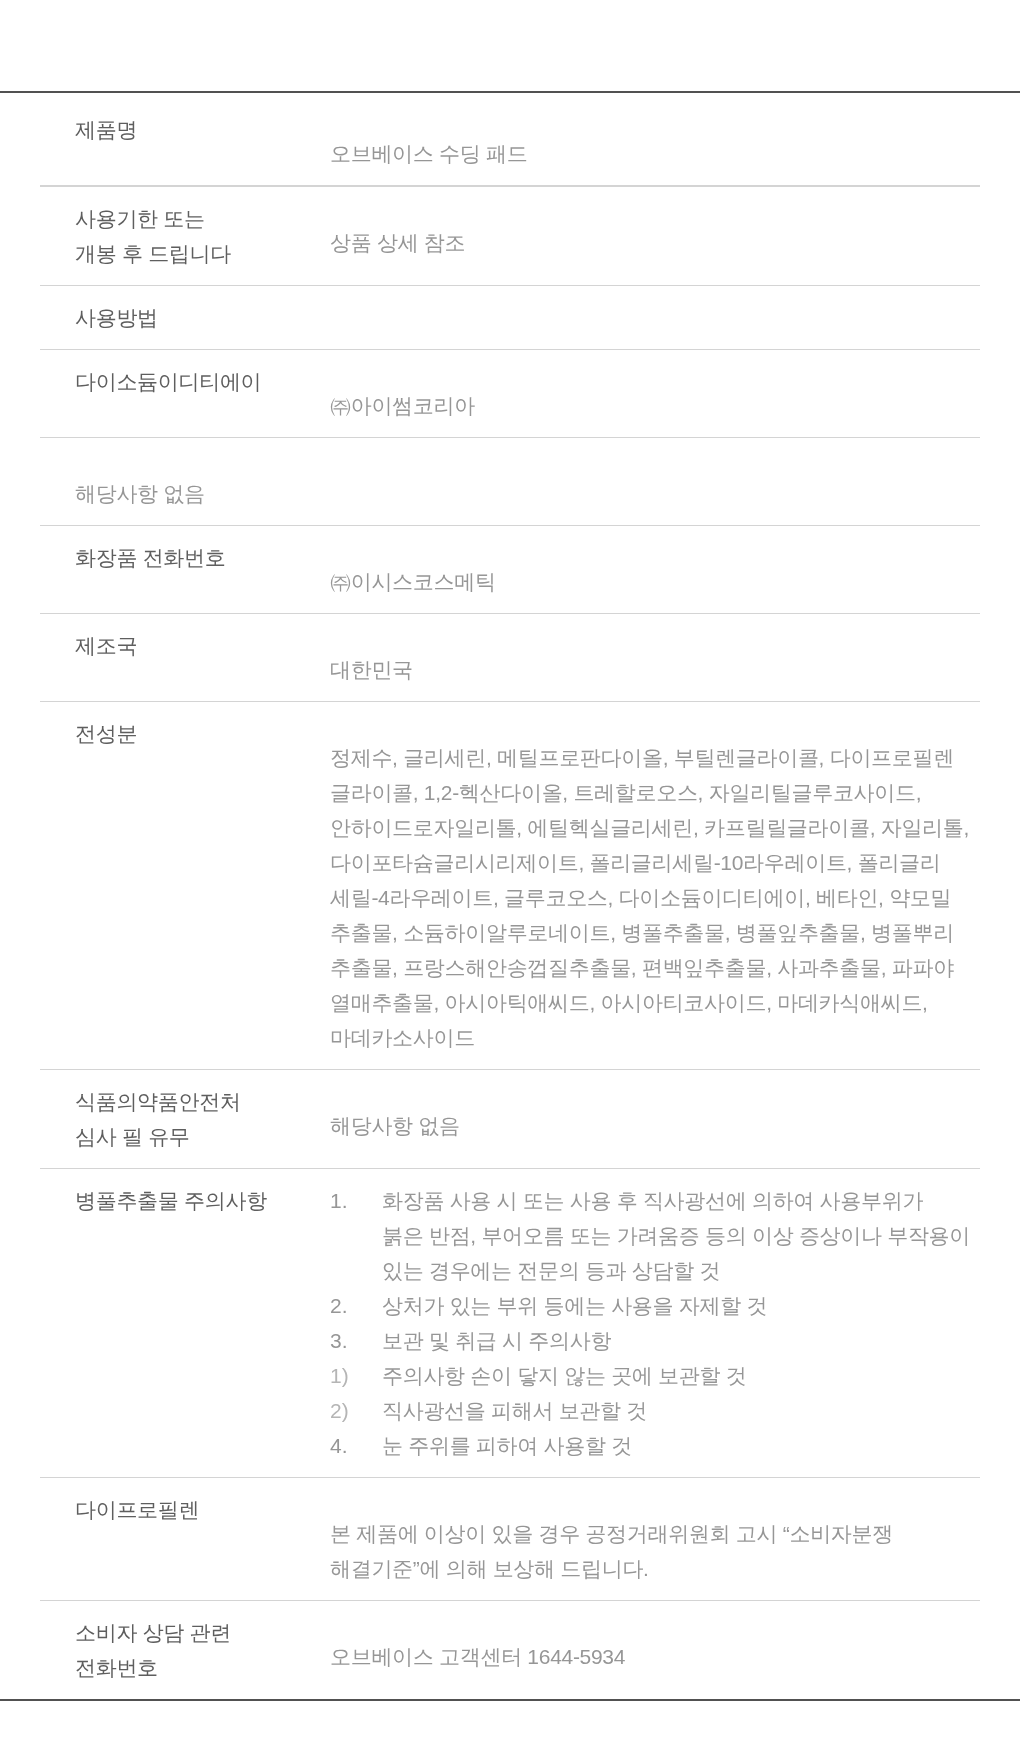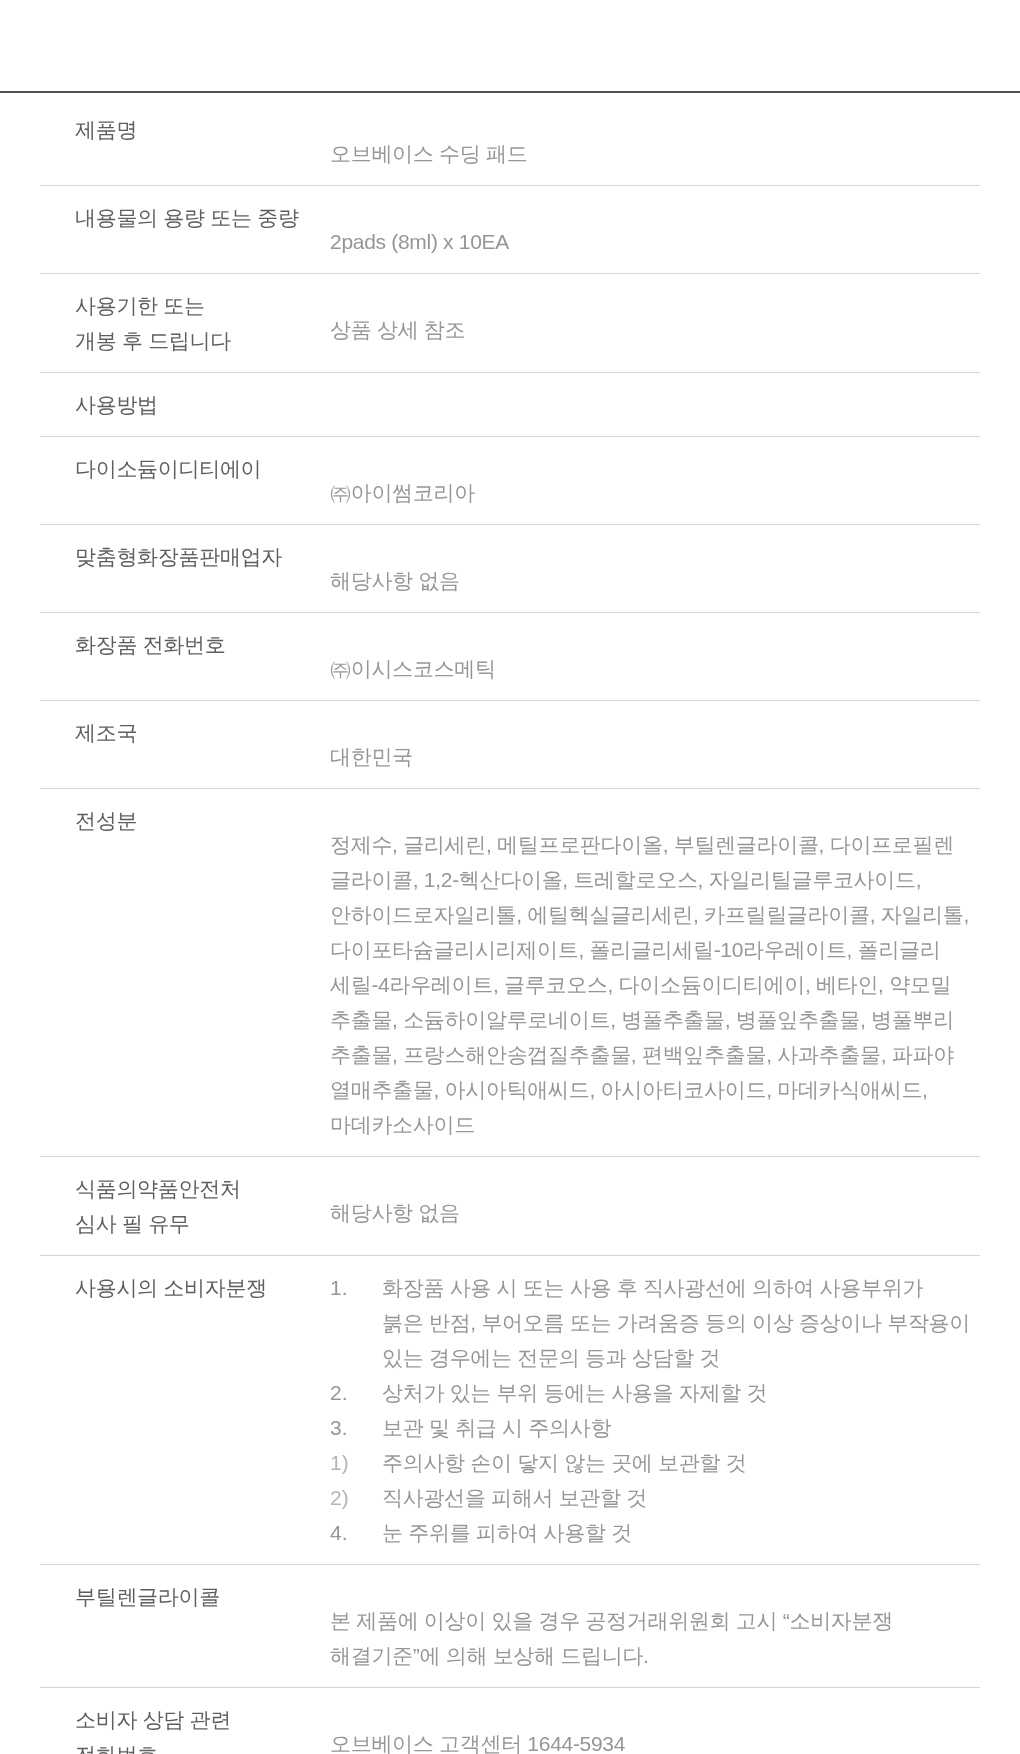--- a/index.html
+++ b/index.html
@@ -74,24 +74,20 @@
 
 <div class="page">
   <div class="info-table">
 
     <div class="row">
       <div class="label">제품명</div>
       <div class="value">오브베이스 수딩 패드</div>
     </div>
     <div class="divider"></div>
 
-    <div class="row">
-      <div class="label">내용물의 용량 또는 중량</div>
-      <div class="value">2pads (8ml) x 10EA</div>
-    </div>
     <div class="divider"></div>
 
     <div class="row">
       <div class="label">사용기한 또는
 개봉 후 드립니다</div>
       <div class="value">상품 상세 참조</div>
     </div>
     <div class="divider"></div>
 
     <div class="row">
@@ -99,21 +95,20 @@
     </div>
     <div class="divider"></div>
 
     <div class="row">
       <div class="label">다이소듐이디티에이</div>
       <div class="value">㈜아이썸코리아</div>
     </div>
     <div class="divider"></div>
 
     <div class="row">
-      <div class="label">맞춤형화장품판매업자</div>
       <div class="value">해당사항 없음</div>
     </div>
     <div class="divider"></div>
 
     <div class="row">
       <div class="label">화장품 전화번호</div>
       <div class="value">㈜이시스코스메틱</div>
     </div>
     <div class="divider"></div>
 
@@ -138,21 +133,21 @@
     <div class="divider"></div>
 
     <div class="row">
       <div class="label">식품의약품안전처
 심사 필 유무</div>
       <div class="value">해당사항 없음</div>
     </div>
     <div class="divider"></div>
 
     <div class="row">
-      <div class="label">사용시의 소비자분쟁</div>
+      <div class="label">병풀추출물 주의사항</div>
       <div class="notes">
         <div class="note-item">
           <span class="note-marker">1.</span>
           <span class="note-text">화장품 사용 시 또는 사용 후 직사광선에 의하여 사용부위가
 붉은 반점, 부어오름 또는 가려움증 등의 이상 증상이나 부작용이
 있는 경우에는 전문의 등과 상담할 것</span>
         </div>
         <div class="note-item">
           <span class="note-marker">2.</span>
           <span class="note-text">상처가 있는 부위 등에는 사용을 자제할 것</span>
@@ -171,21 +166,21 @@
         </div>
         <div class="note-item">
           <span class="note-marker">4.</span>
           <span class="note-text">눈 주위를 피하여 사용할 것</span>
         </div>
       </div>
     </div>
     <div class="divider"></div>
 
     <div class="row">
-      <div class="label">부틸렌글라이콜</div>
+      <div class="label">다이프로필렌</div>
       <div class="value">본 제품에 이상이 있을 경우 공정거래위원회 고시 “소비자분쟁
 해결기준”에 의해 보상해 드립니다.</div>
     </div>
     <div class="divider"></div>
 
     <div class="row">
       <div class="label">소비자 상담 관련
 전화번호</div>
       <div class="value">오브베이스 고객센터 1644-5934</div>
     </div>

